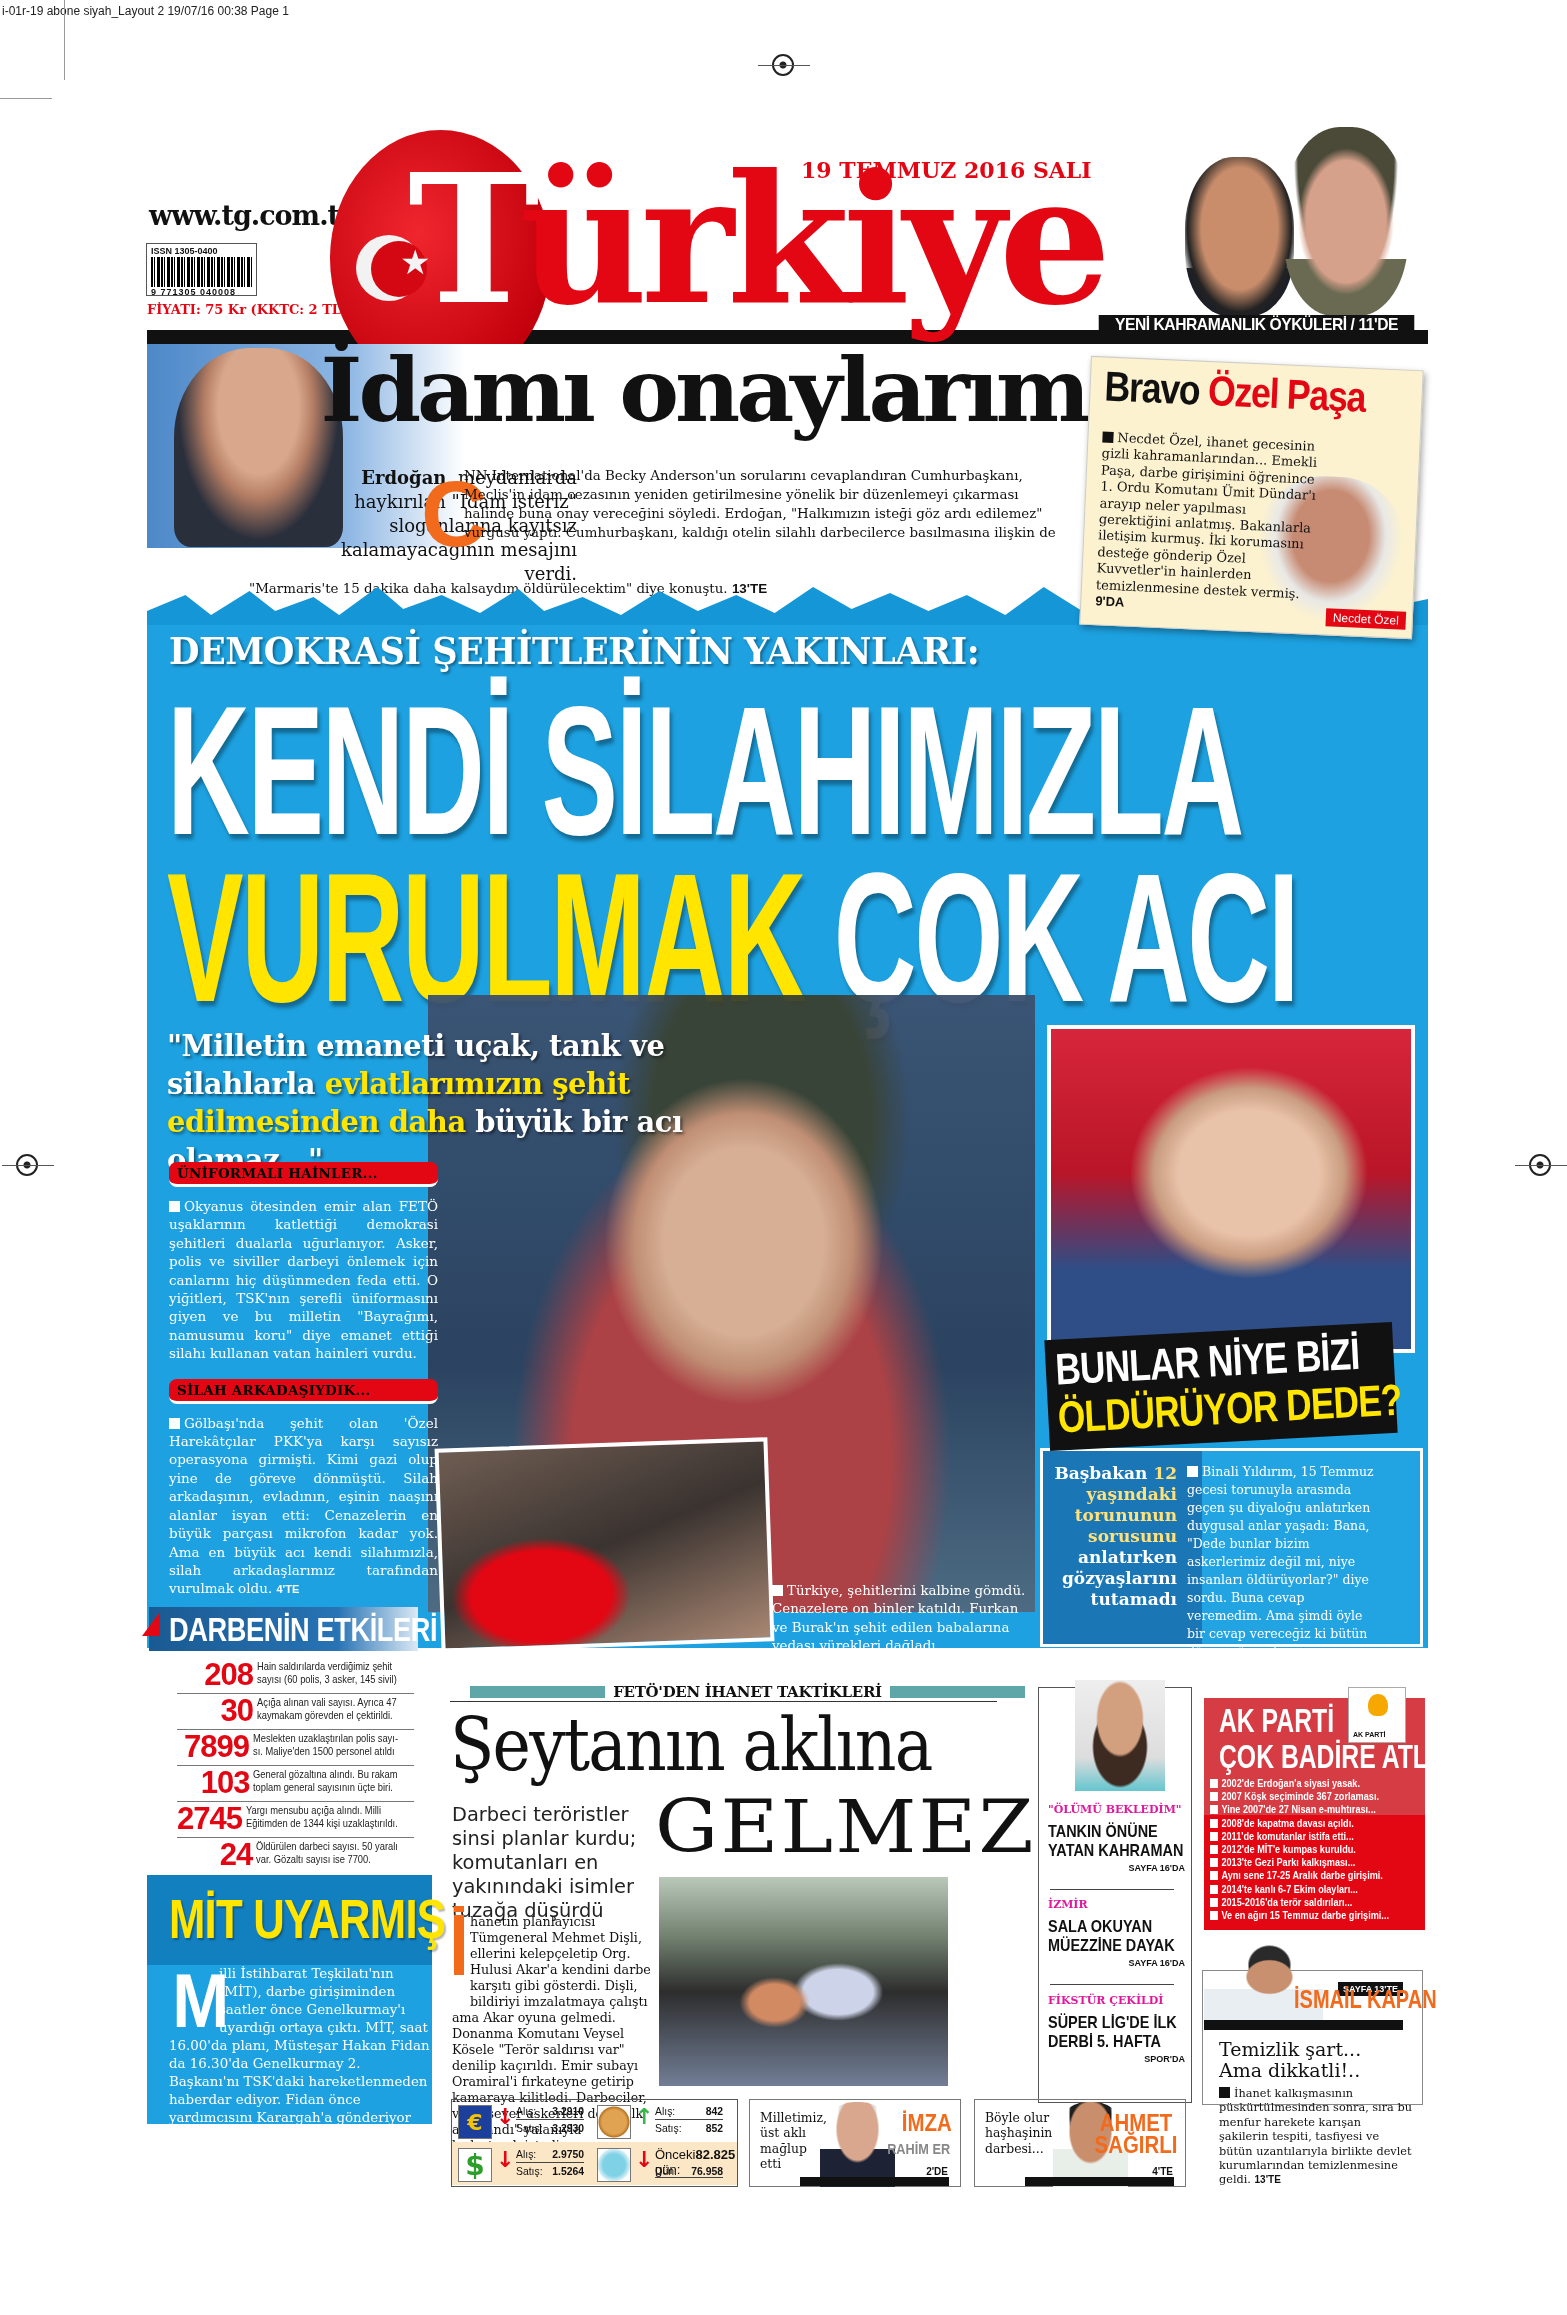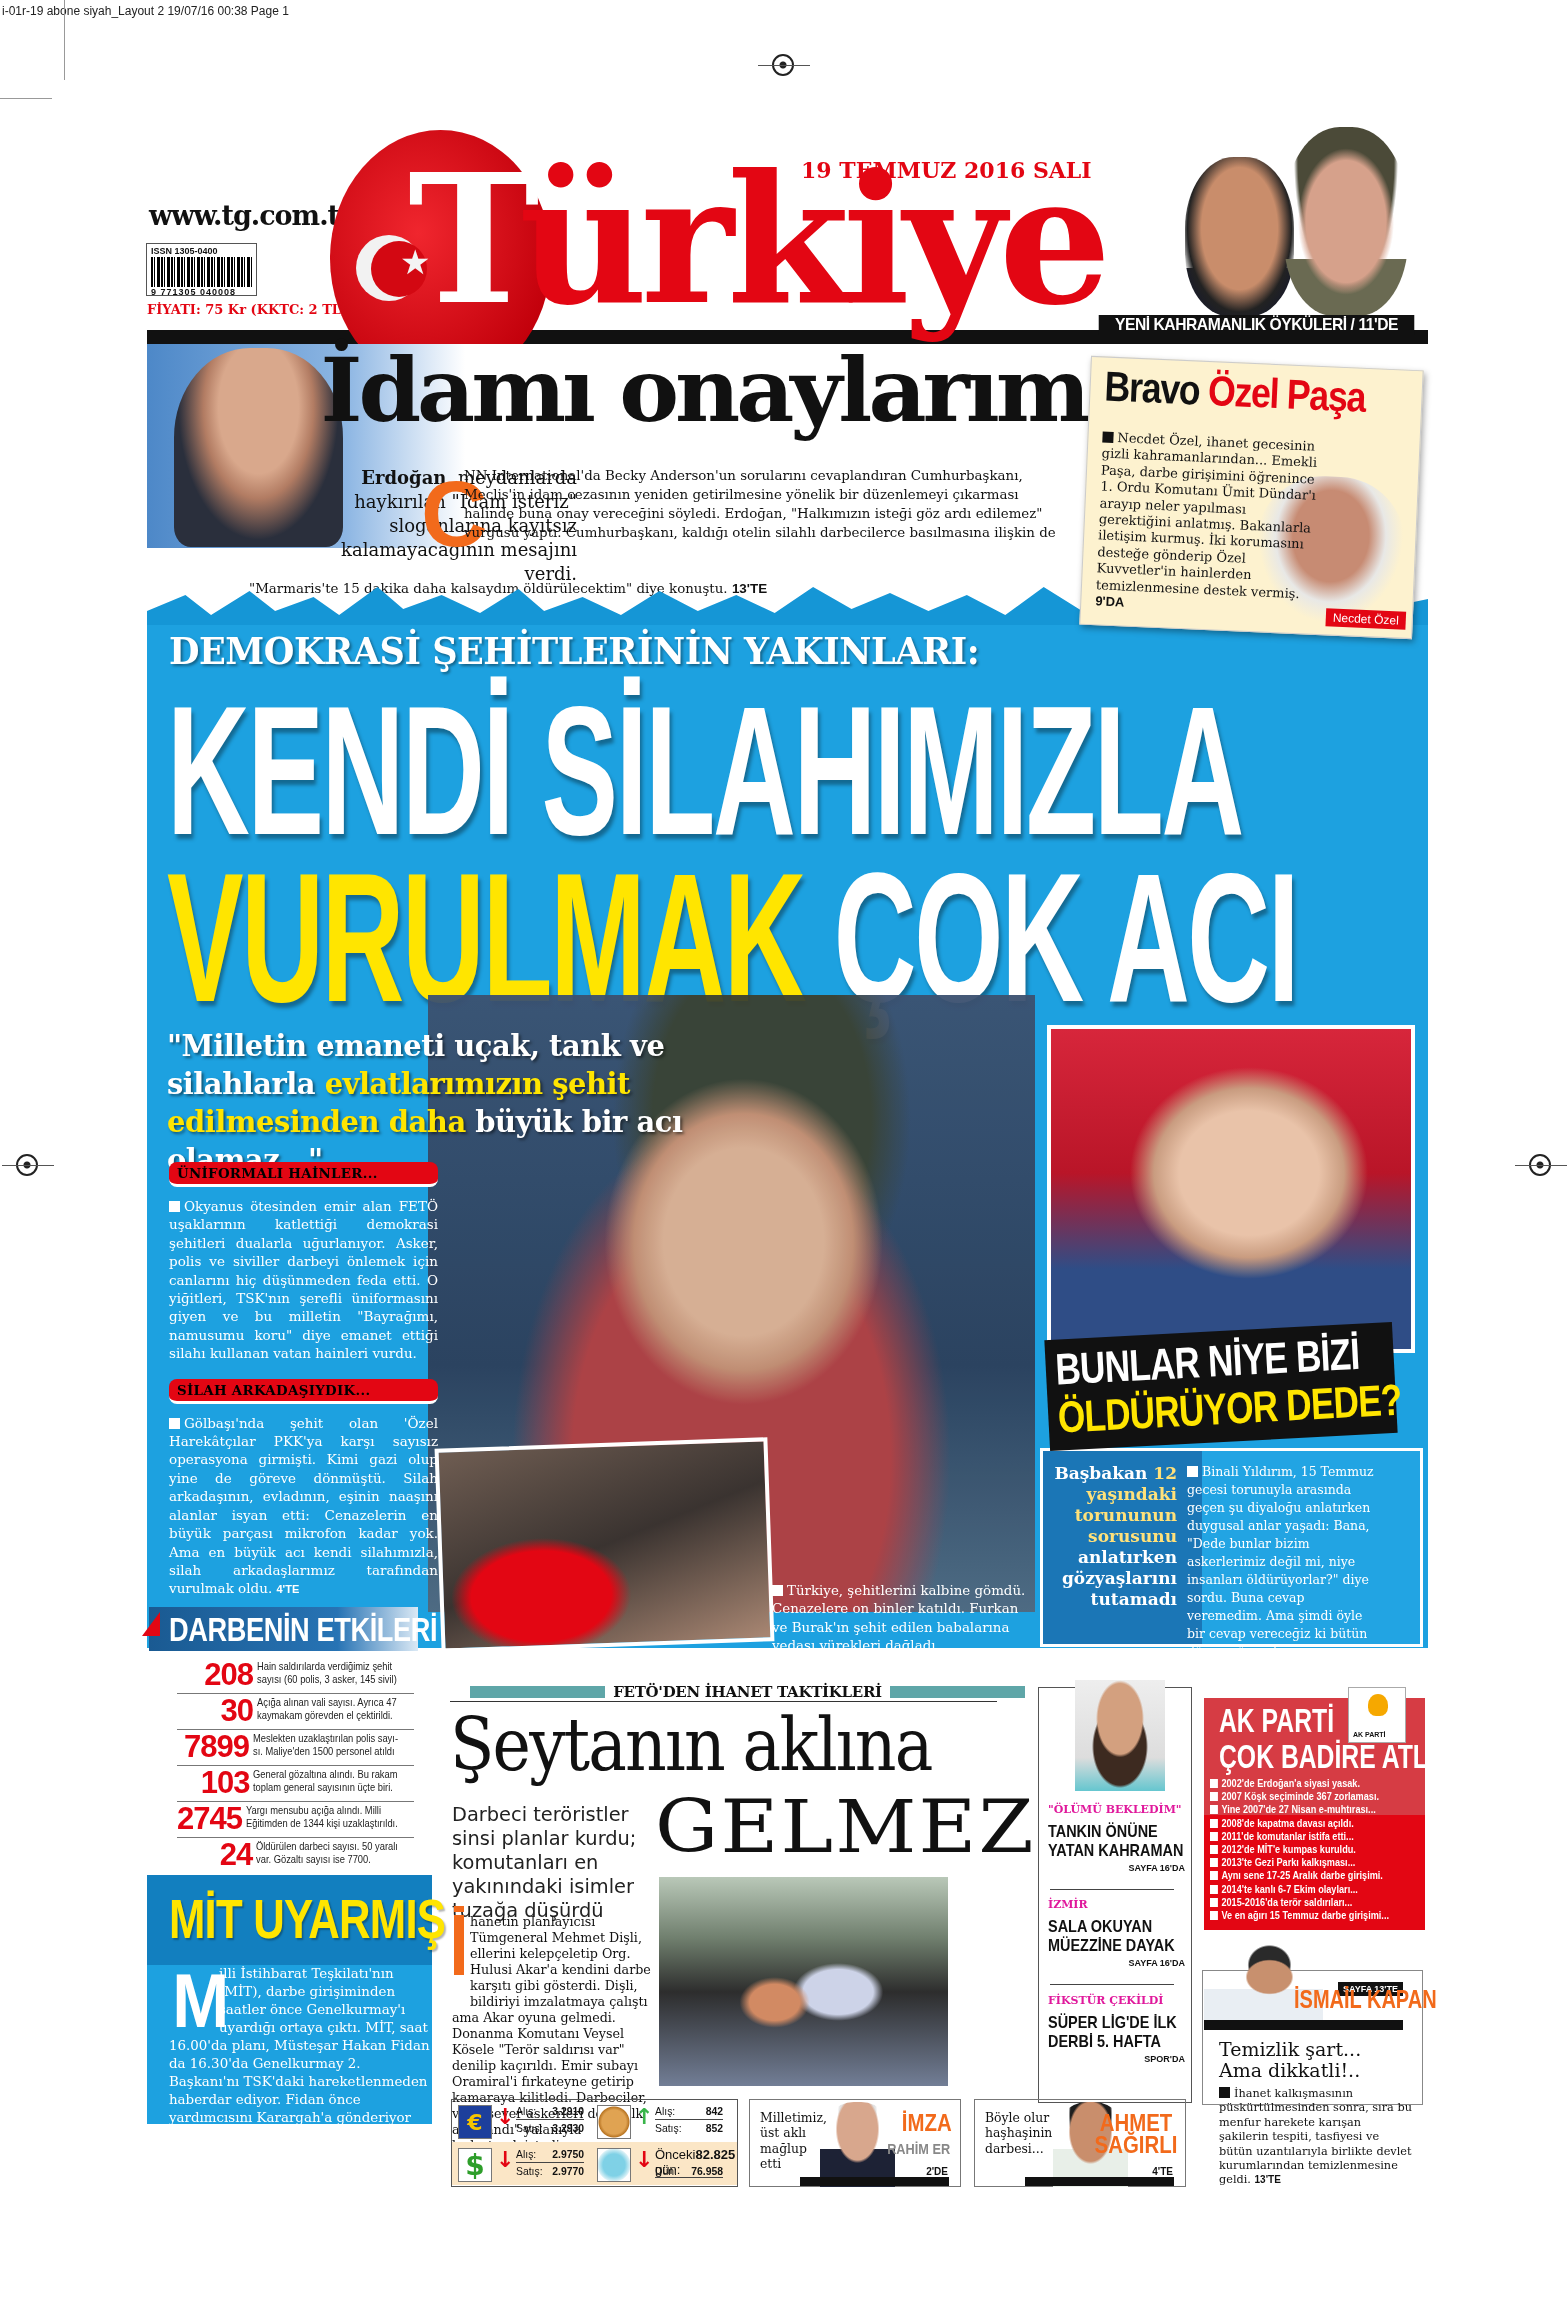--- a/index.html
+++ b/index.html
@@ -380,21 +380,21 @@
   </div>
   <div class="dv" style="left:0;top:45px">
     <div class="ic" style="background:#fff;color:#2e9e2a;font:bold 28px/34px 'DejaVu Sans',sans-serif;text-align:center">$</div>
     <div class="ar" style="color:#e30613">↓</div>
     <div class="ln l1">
         <span>Alış:</span>
         <b>2.9750</b>
       </div>
     <div class="ln l2">
         <span>Satış:</span>
-        <b>2.9770</b>
+        <b>1.5264</b>
       </div>
   </div>
   <div class="dv" style="left:139px;top:45px">
     <div class="ic" style="background:radial-gradient(circle,#7fd1e6 11px,#d8f0f6 16px,#fff 17px)"></div>
     <div class="ar" style="color:#e30613">↓</div>
     <div class="ln l1" style="font-size:13px">
         <span>Önceki gün:</span>
         <b>82.825</b>
       </div>
     <div class="ln l2">

